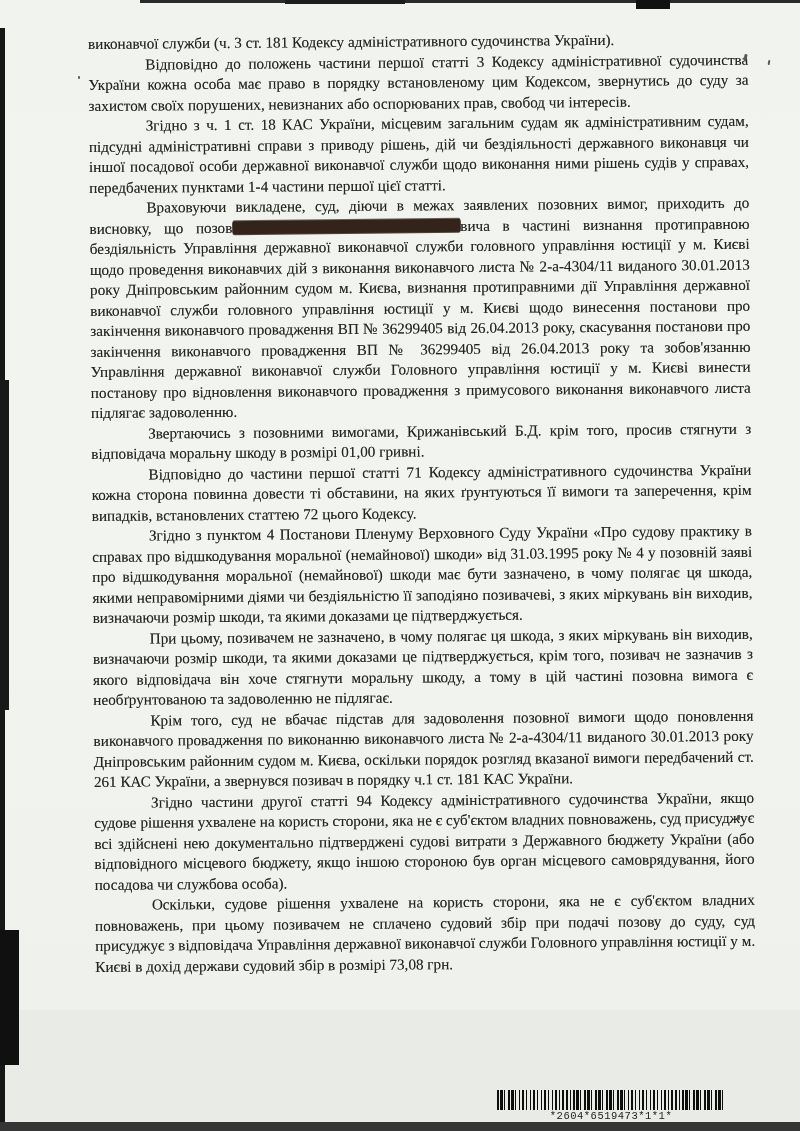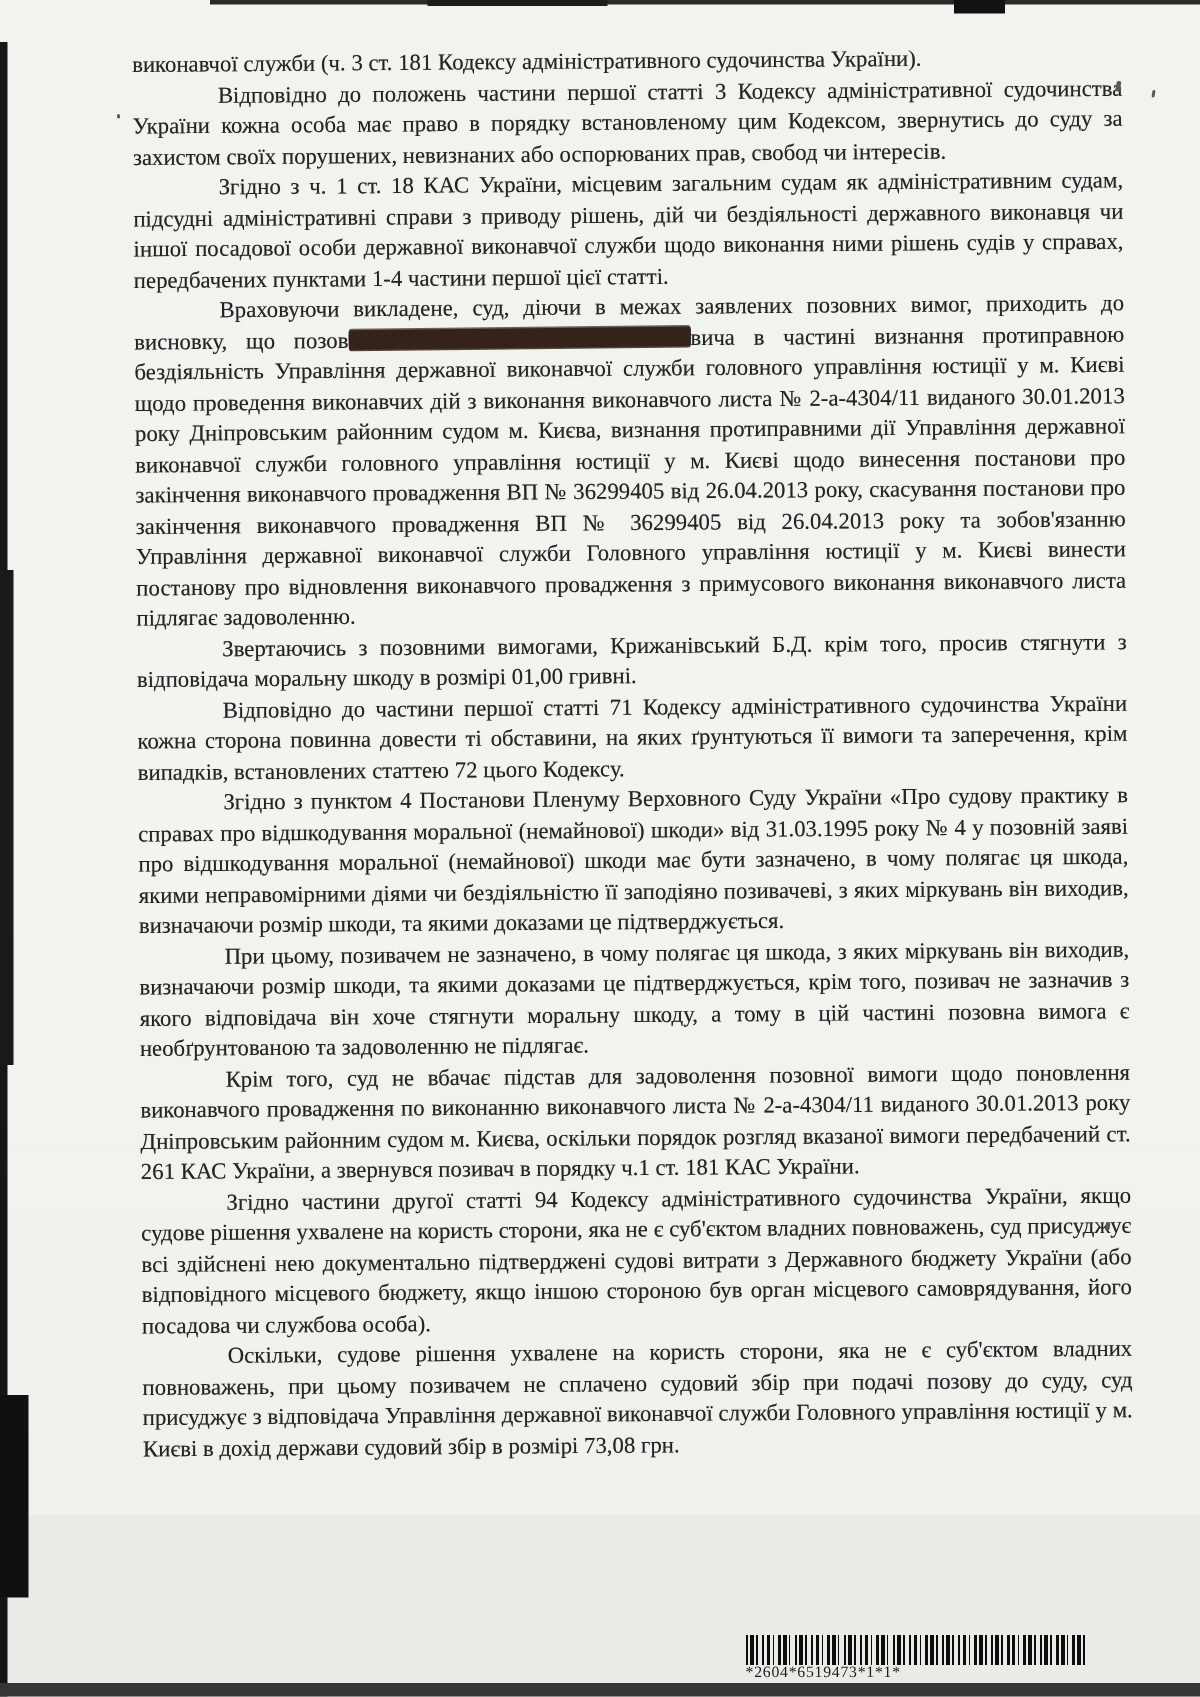--- a/index.html
+++ b/index.html
@@ -83,22 +83,22 @@
       repeating-linear-gradient(90deg,
         #0d0d0d 0px, #0d0d0d 1.6px,
         transparent 1.6px, transparent 3.1px,
         #0d0d0d 3.1px, #0d0d0d 5.6px,
         transparent 5.6px, transparent 7.1px,
         #0d0d0d 7.1px, #0d0d0d 8.1px,
         transparent 8.1px, transparent 10.9px);
   }
   .barcode-label {
     width: 228px;
-    text-align: left;
-    font-family: Liberation Serif, serif;
+    text-align: center;
+    font-family: Liberation Mono, monospace;
     font-size: 10.5px;
     color: #1d1d1d;
     letter-spacing: 0.5px;
     margin-top: 0px;
   }
 </style>
 </head>
 <body>
 
 <div class="page">

